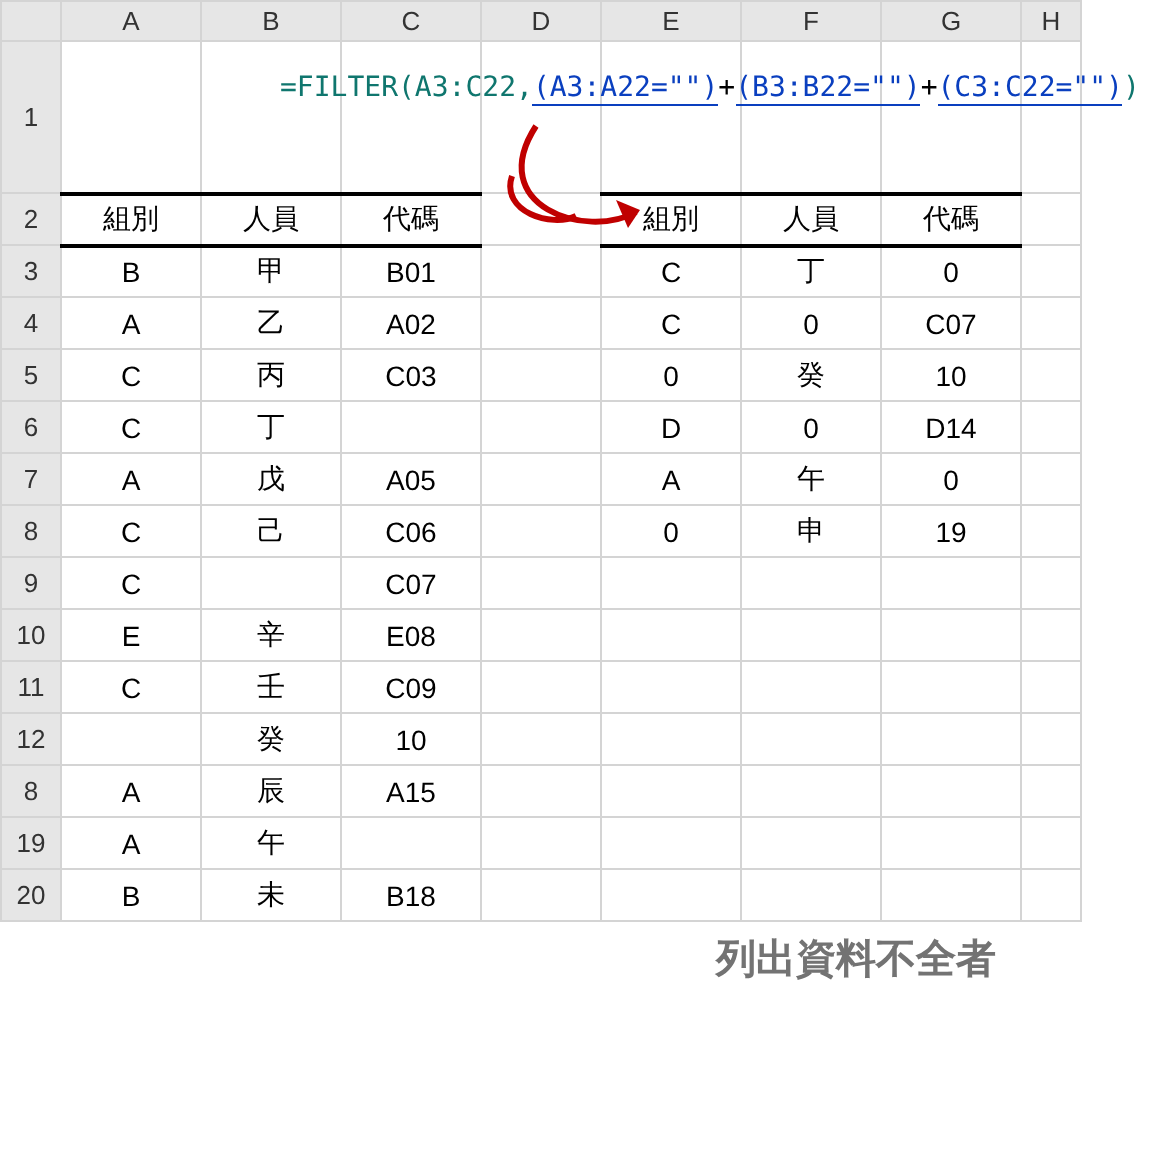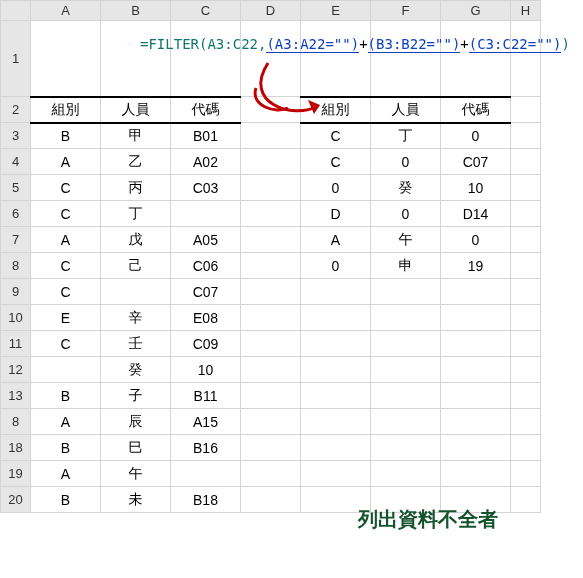--- a/index.html
+++ b/index.html
@@ -73,25 +73,24 @@
     top: 58px;
     left: 248px;
     width: 90px;
     height: 80px;
     pointer-events: none;
   }
   .red-label {
     position: absolute;
     top: 466px;
     left: 358px;
-    color: #14532d;
+    color: #737373;
     font-weight: bold;
     font-size: 20px;
     pointer-events: none;
-    margin-top: 40px;
   }
 </style>
 </head>
 <body>
 
 <div class="sheet">
 <table>
 
   <tbody>
         <tr>
@@ -234,46 +233,24 @@
           <td></td>
           <td>癸</td>
           <td>10</td>
           <td></td>
           <td></td>
           <td></td>
           <td></td>
           <td></td>
         </tr>
   <tr>
-          <td class="row-hdr">13</td>
-          <td>B</td>
-          <td>子</td>
-          <td>B11</td>
-          <td></td>
-          <td></td>
-          <td></td>
-          <td></td>
-          <td></td>
-        </tr>
-  <tr>
           <td class="row-hdr">8</td>
           <td>A</td>
           <td>辰</td>
           <td>A15</td>
-          <td></td>
-          <td></td>
-          <td></td>
-          <td></td>
-          <td></td>
-        </tr>
-  <tr>
-          <td class="row-hdr">18</td>
-          <td>B</td>
-          <td>巳</td>
-          <td>B16</td>
           <td></td>
           <td></td>
           <td></td>
           <td></td>
           <td></td>
         </tr>
   <tr>
           <td class="row-hdr">19</td>
           <td>A</td>
           <td>午</td>

